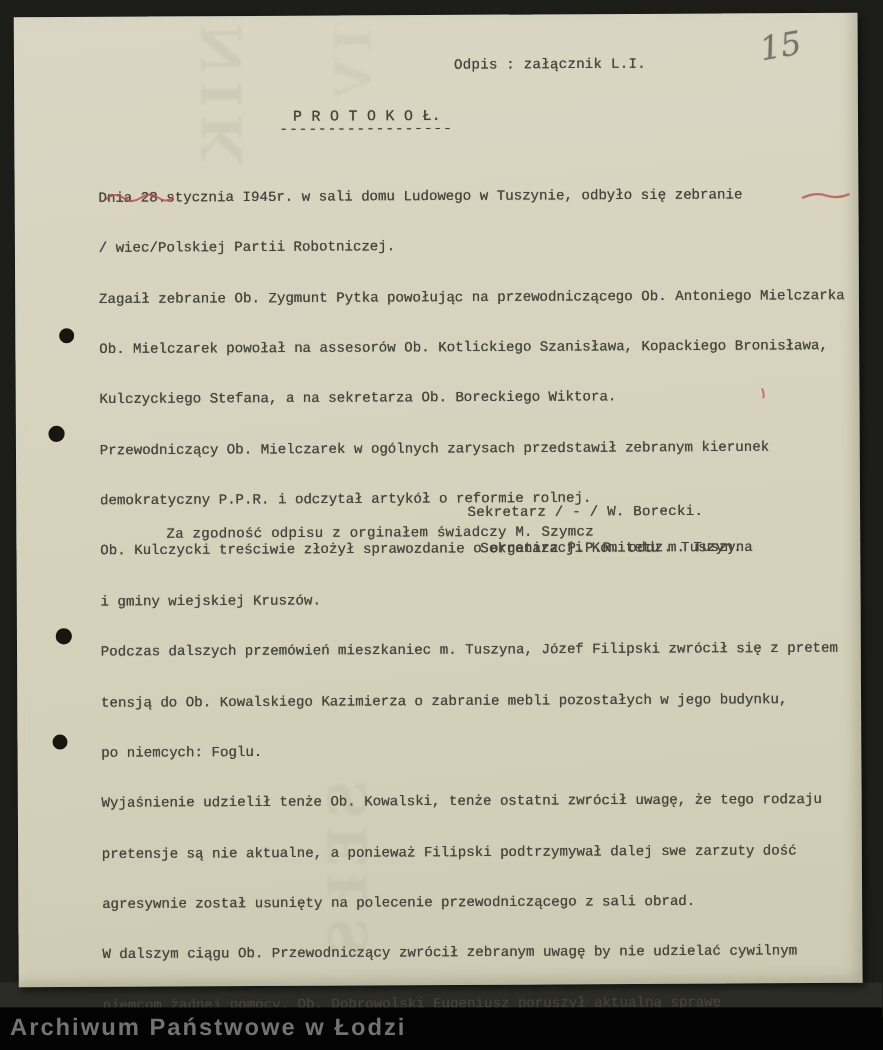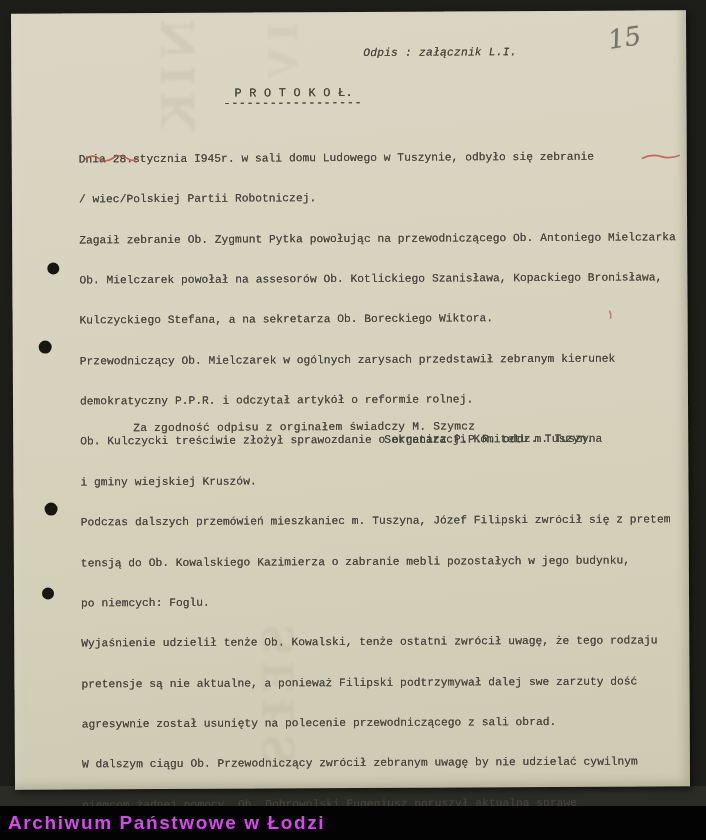--- a/index.html
+++ b/index.html
@@ -22,21 +22,21 @@
     box-shadow:inset -4px -3px 10px rgba(95,92,72,0.30), inset 2px 2px 8px rgba(255,255,252,0.25), 2px 3px 6px rgba(0,0,0,0.55);
   }
   .type{
     position:absolute;
     color:#45443c;
     font-size:11.3px;
     letter-spacing:0.2px;
     white-space:pre;
     text-shadow:0 0 0.6px rgba(62,60,52,0.75);
   }
-  .copy-note{left:352px;top:35px;font-style:italic;}
+  .copy-note{left:352px;top:35px;}
   .doc-title{left:212px;top:74px;font-size:12px;margin-left:11px;}
   .title-underline{left:212px;top:84px;font-size:12px;letter-spacing:0.5px;}
   .body-block{
     position:absolute;left:67px;top:113px;width:600px;
     color:#45443c;font-size:11.3px;line-height:13.45px;
     white-space:pre;
     text-shadow:0 0 0.6px rgba(62,60,52,0.75);
   }
   .sig-1{left:361px;top:393px;}
   .sig-2{left:120px;top:409px;}
@@ -74,21 +74,21 @@
   }
   .ghost-top-left{left:142px;top:6px;font-size:44px;height:170px;}
   .ghost-top-mid{left:248px;top:10px;font-size:40px;height:120px;opacity:0.07;}
   .ghost-bottom{left:240px;top:612px;font-size:42px;height:170px;opacity:0.08;}
   .archive-bar{
     position:absolute;left:0;top:806px;width:706px;height:34px;
     background:#030303;
   }
   .archive-caption{
     position:absolute;left:8px;top:0;height:34px;line-height:33px;
-    color:#d946ef;
+    color:#737373;
     font-family:"Liberation Sans", sans-serif;
     font-weight:bold;
     font-size:19px;
     letter-spacing:1.6px;
     white-space:nowrap;
   }
 </style>
 </head>
 <body>
 
@@ -122,20 +122,21 @@
     <div>Wyjaśnienie udzielił tenże Ob. Kowalski, tenże ostatni zwrócił uwagę, że tego rodzaju</div>
     <div>pretensje są nie aktualne, a ponieważ Filipski podtrzymywał dalej swe zarzuty dość</div>
     <div>agresywnie został usunięty na polecenie przewodniczącego z sali obrad.</div>
     <div>W dalszym ciągu Ob. Przewodniczący zwrócił zebranym uwagę by nie udzielać cywilnym</div>
     <div>niemcom żadnej pomocy. Ob. Dobrowolski Eugeniusz poruszył aktualną sprawę</div>
     <div>komisji rolnej.</div>
     
     
   </div>
 
+  <div class="type sig-1">Sekretarz / - / W. Borecki.</div>
   <div class="type sig-2">Za zgodność odpisu z orginałem świadczy M. Szymcz</div>
   <div class="type sig-3">Sekretarz P.P.R. oddz. Tuszyn.</div>
 
   <svg class="red-mark" style="left:71px;top:140px;" width="60" height="10">
     <path d="M2,6 q7,-6 14,-1 t14,0 t14,0 t12,-1" stroke="#b5524a" stroke-width="1.6" fill="none" opacity="0.85"></path>
   </svg>
   <svg class="red-mark" style="left:628px;top:142px;" width="42" height="10">
     <path d="M2,6 q10,-5 19,-2 t19,-1" stroke="#b5524a" stroke-width="1.8" fill="none" opacity="0.8"></path>
   </svg>
   <svg class="red-mark" style="left:594px;top:298px;" width="10" height="12">

